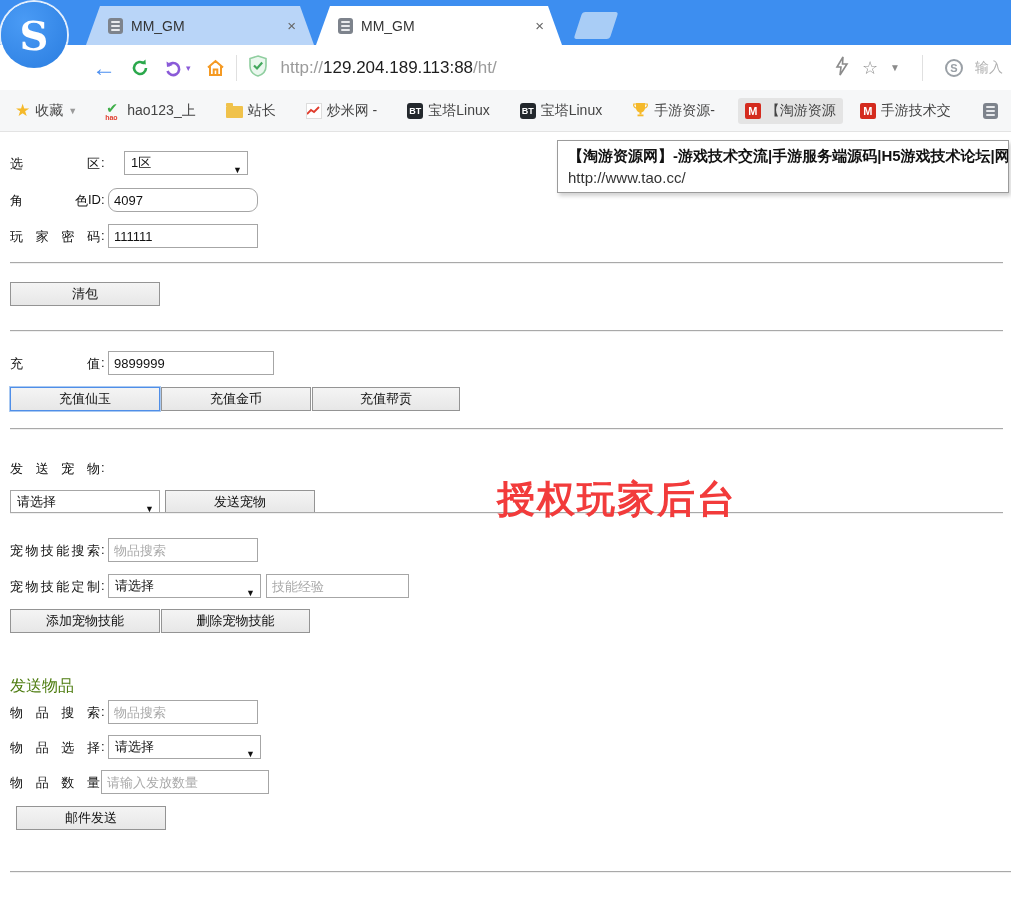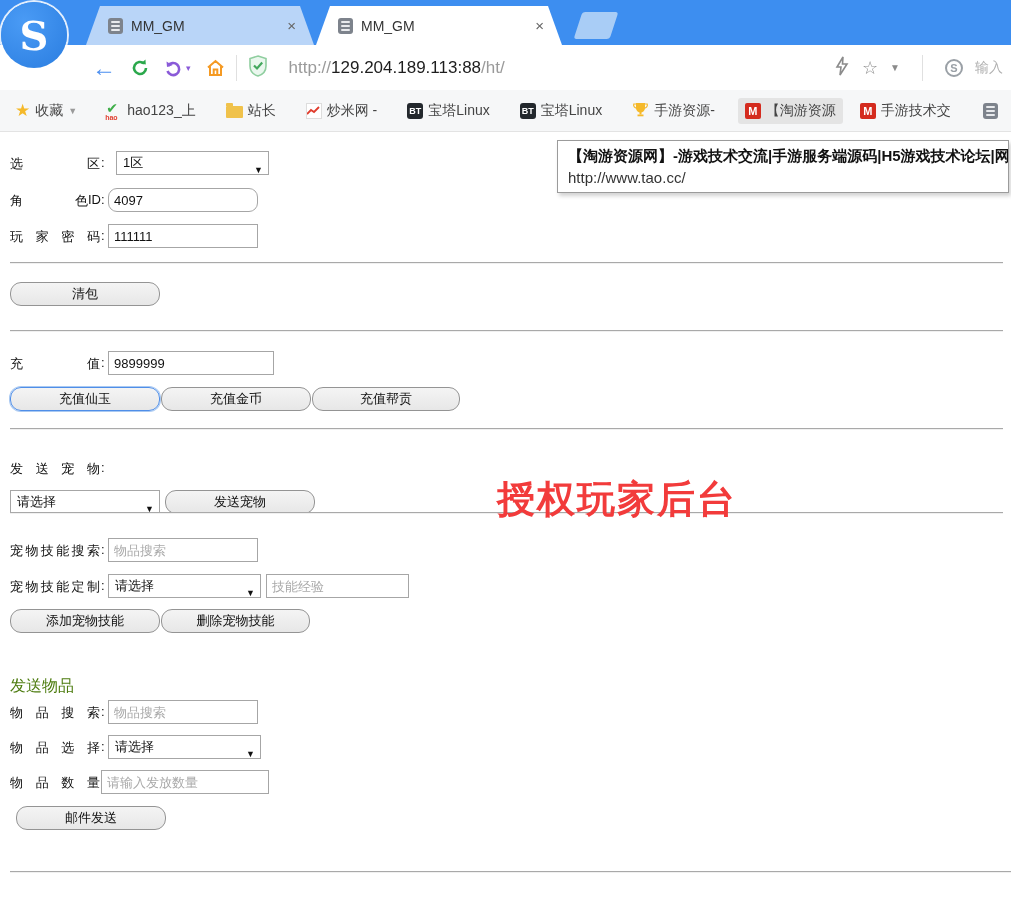--- a/index.html
+++ b/index.html
@@ -28,21 +28,21 @@
   .logo span { color:#fff; font-size:40px; font-weight:bold; font-family:"DejaVu Serif",serif; }
 
   .toolbar { position:absolute; left:0; top:45px; width:1011px; height:45px; background:#fff;
     display:flex; align-items:center; }
   .navicons { display:flex; align-items:center; gap:14px; margin-left:92px; }
   .navbtn { display:flex; align-items:center; cursor:pointer; }
   .back-arrow { color:#4c8ff0; font-size:24px; line-height:1; }
   .caret-sm { font-size:9px; color:#8a5ad8; margin-left:2px; }
   .vsep { width:1px; height:26px; background:#e0e0e0; margin:0 10px; }
   .urlbox { display:flex; align-items:center; flex:1; }
-  .url { font-size:17px; margin-left:20px; white-space:nowrap; }
+  .url { font-size:17px; margin-left:12px; white-space:nowrap; }
   .url .scheme,.url .path { color:#9a9a9a; }
   .url .host { color:#1d1d1d; }
   .right-icons { display:flex; align-items:center; gap:12px; margin-right:8px; }
   .gray-glyph { color:#8b8b8b; font-size:18px; }
   .caret-gray { color:#8b8b8b; font-size:10px; }
   .slogo { width:18px; height:18px; border-radius:50%; border:2px solid #9aa0a6; color:#9aa0a6;
     font-size:11px; font-weight:bold; display:flex; align-items:center; justify-content:center; }
   .quick-text { color:#b0b0b0; font-size:14px; white-space:nowrap; }
 
   .bookmarksbar { position:absolute; left:0; top:90px; width:1011px; height:42px;
@@ -75,21 +75,21 @@
   .page { position:absolute; left:0; top:132px; width:1011px; height:776px; background:#fff; font-size:13px; color:#111; }
   .jlbl { position:absolute; left:10px; width:90px; text-align:justify; text-align-last:justify; color:#111; }
   .jsep { position:absolute; left:101px; }
   .tin { position:absolute; height:24px; border:1px solid #a6a6a6; background:#fff; font-size:13px;
     padding:0 5px; color:#111; font-family:inherit; }
   .tin::placeholder { color:#a9a9a9; }
   .sel { position:absolute; height:24px; border:1px solid #a6a6a6; background:#fff; font-size:13px;
     line-height:22px; padding:0 18px 0 6px; color:#111; cursor:pointer; }
   .sel .arr { position:absolute; right:5px; top:7px; font-size:9px; color:#111; }
   .btn { position:absolute; height:24px; background:linear-gradient(180deg,#f4f4f4,#e7e7e7);
-    border:1px solid #949494; border-radius:11px; font-size:13px; color:#111;
+    border:1px solid #949494; border-radius:0; font-size:13px; color:#111;
     font-family:inherit; cursor:pointer; }
   .btn.focused { border:1px solid #4f8ee8; box-shadow:0 0 0 1px #a9c9f2; }
   .hr { position:absolute; left:10px; right:8px; height:2px;
     border-top:1px solid #a9a9a9; border-bottom:1px solid #f0f0f0; }
   .heading { position:absolute; left:10px; font-size:16px; color:#4d7c0f; }
   .watermark { position:absolute; left:497px; top:342px; font-size:38px; color:#f23b3b;
     letter-spacing:2px; white-space:nowrap; z-index:3;font-weight:bold; }
 </style>
 </head>
 <body>
@@ -231,21 +231,21 @@
   <div class="t1">【淘游资源网】-游戏技术交流|手游服务端源码|H5游戏技术论坛|网</div>
   <div class="t2">http://www.tao.cc/</div>
 </div>
 
 <div class="page">
 
   <span class="watermark">授权玩家后台</span>
 
   <span class="jlbl" style="top:23px">选区</span>
   <span class="jsep" style="top:23px">:</span>
-  <div class="sel" style="left:116px; top:19px; width:153px">
+  <div class="sel" style="left:124px; top:19px; width:124px">
     <span>1区</span>
     <span class="arr">▼</span>
   </div>
 
   <span class="jlbl" style="top:60px; width:78px">角色</span>
   <span class="jsep" style="top:60px; left:88px">ID:</span>
   <input class="tin" style="left: 108px; top: 56px; width: 150px; border-radius: 9px;" value="4097">
 
   <span class="jlbl" style="top:96px">玩家密码</span>
   <span class="jsep" style="top:96px">:</span>

